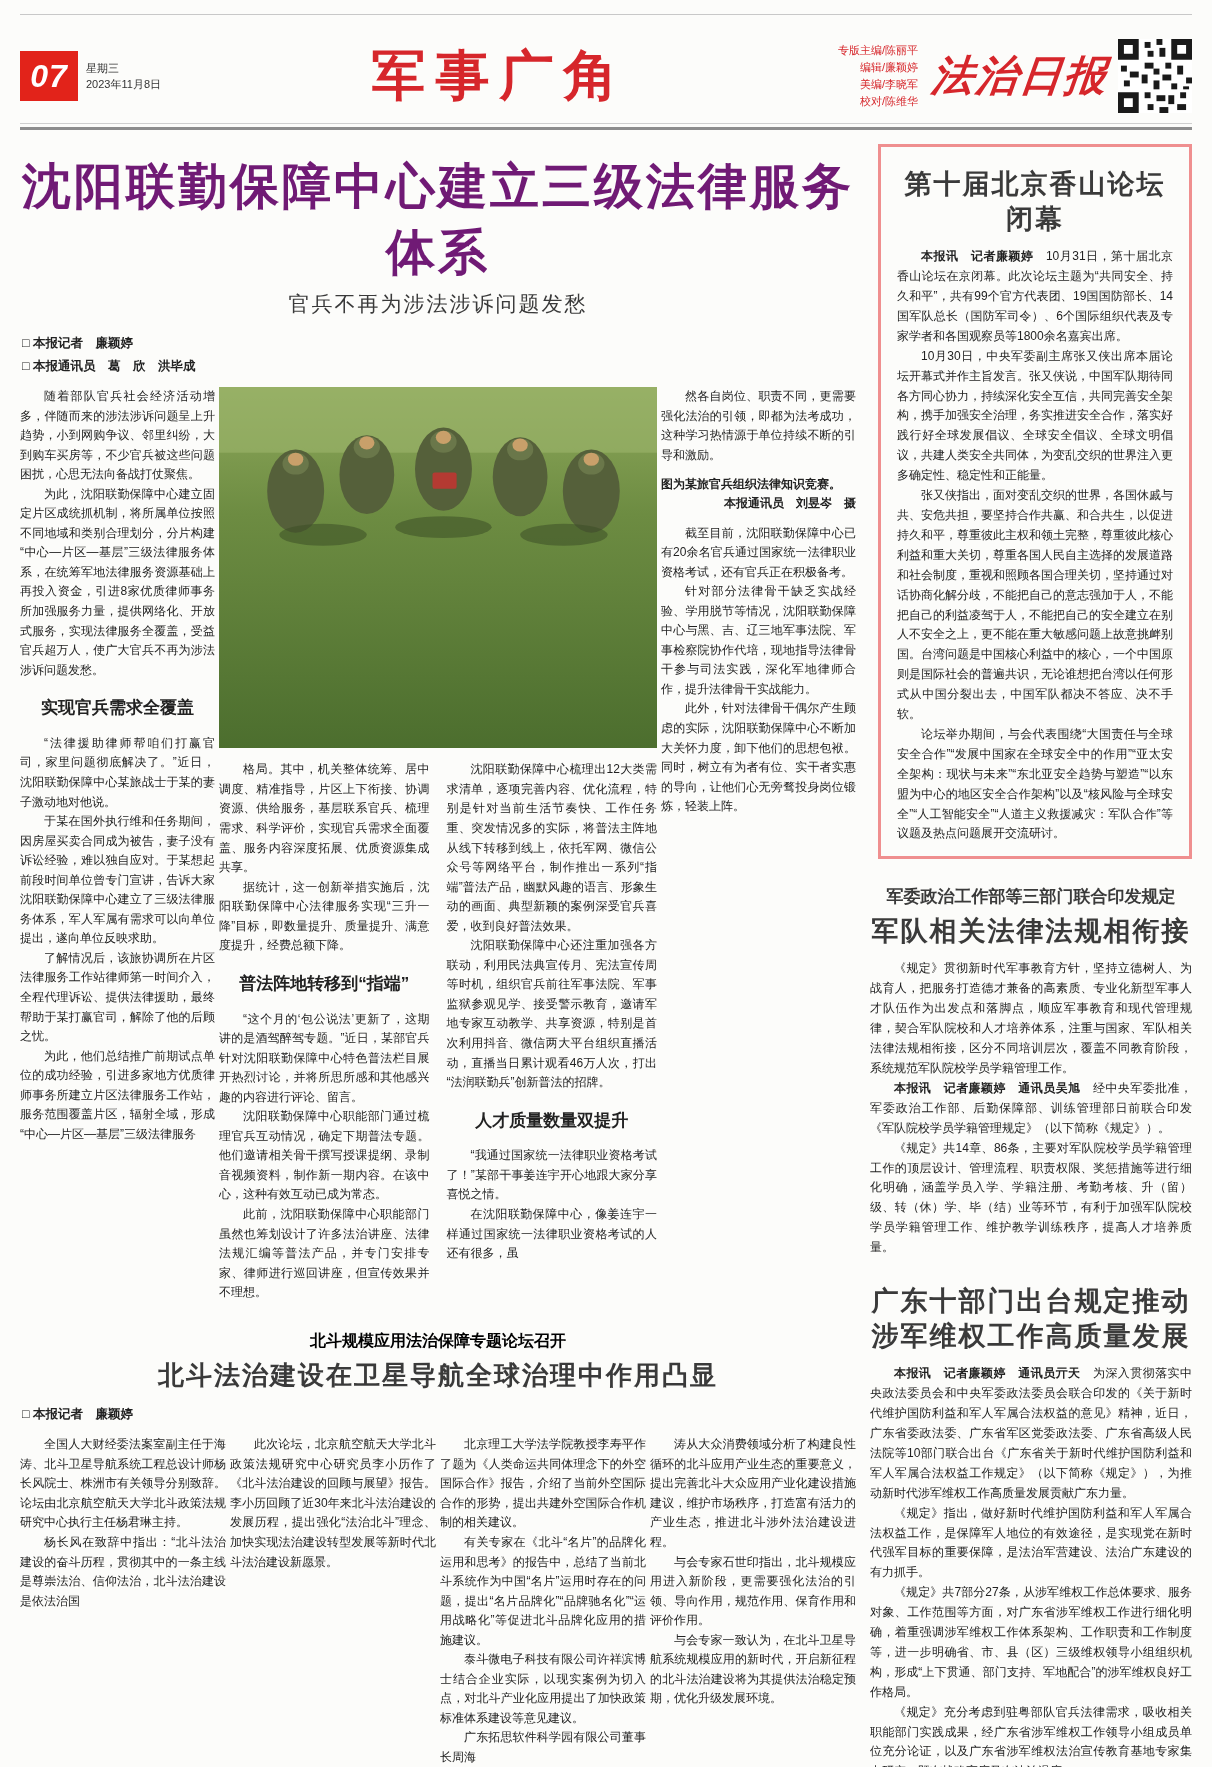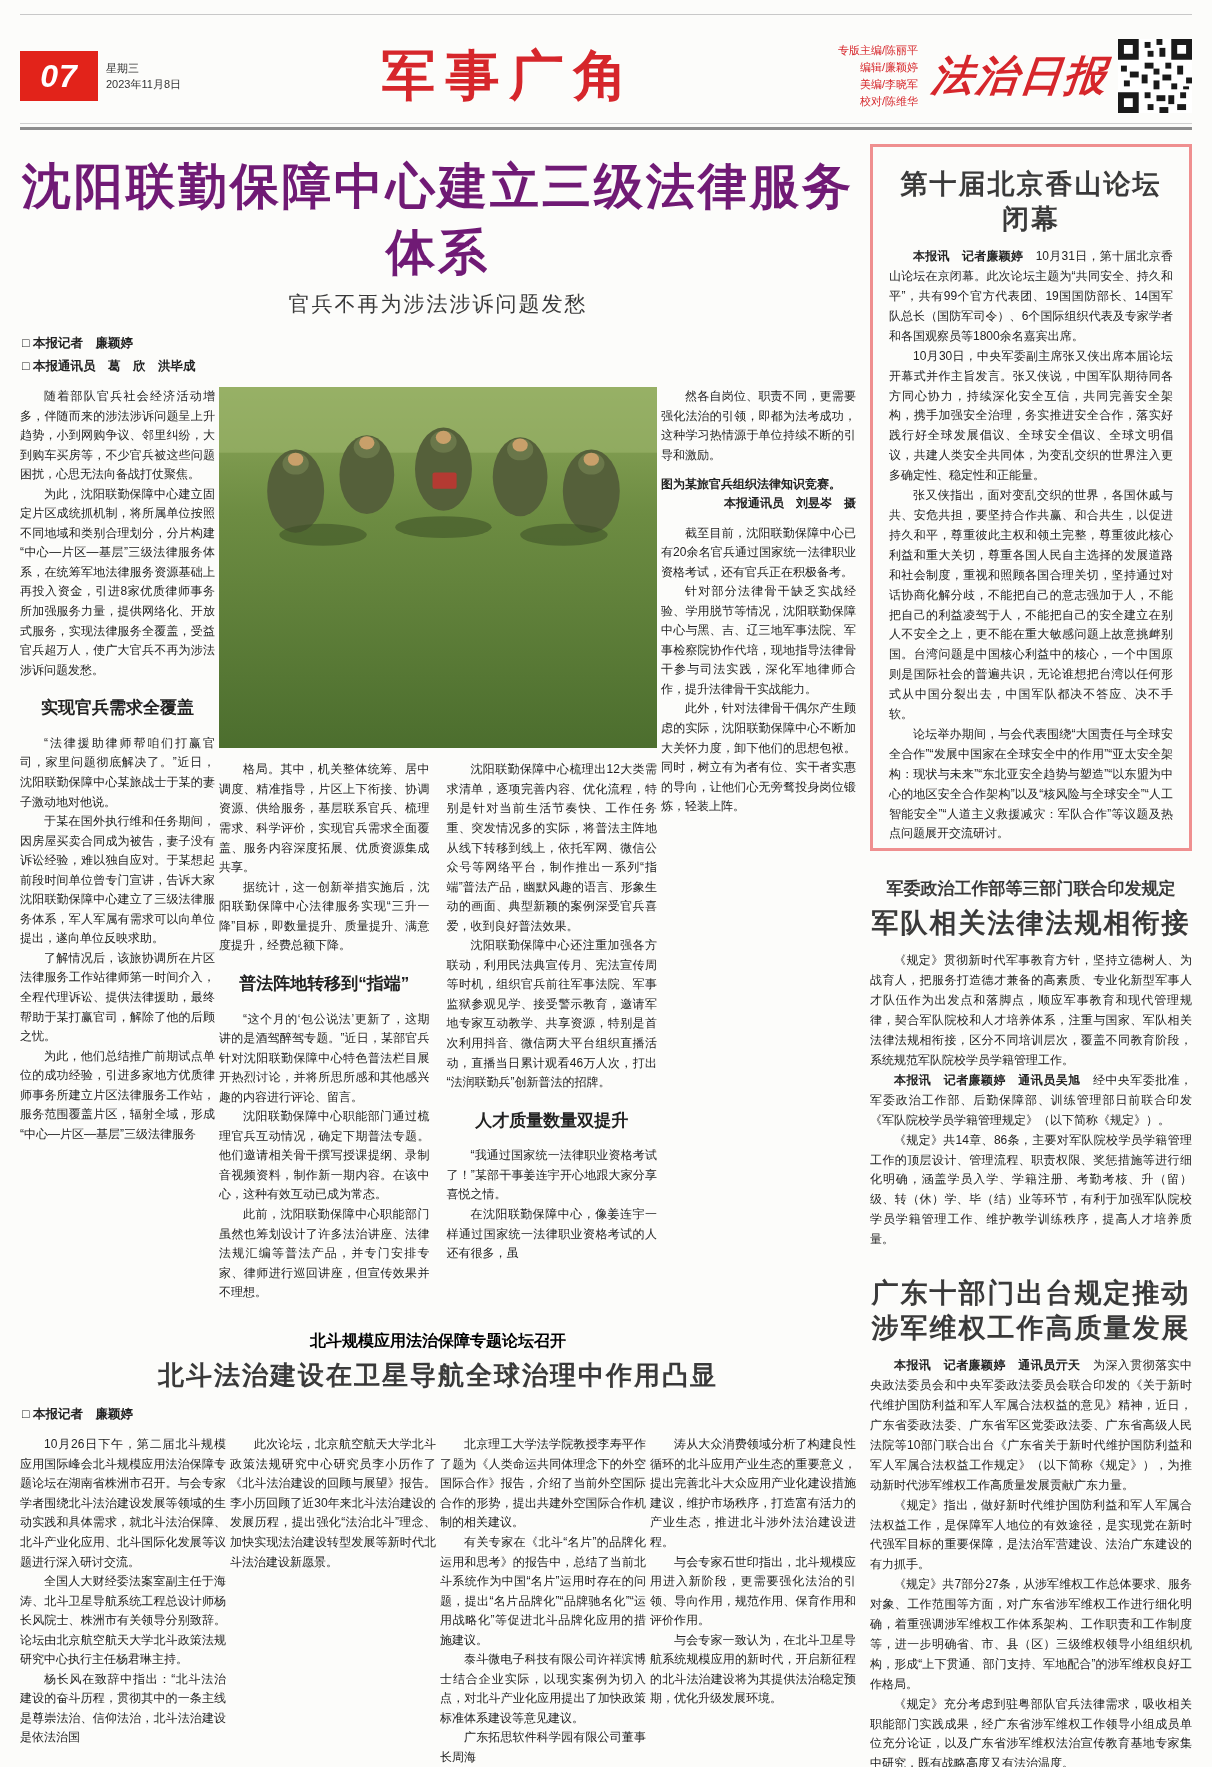--- a/index.html
+++ b/index.html
@@ -1,21 +1,21 @@
 <!DOCTYPE html>
 <html lang="zh"><head>
 <meta charset="utf-8">
 <style>
   html,body{margin:0;padding:0;background:#e8e8e4;}
   .page{width:1212px;min-height:1767px;margin:0 auto;background:#fcfcfa;box-sizing:border-box;
         padding:14px 20px 26px 20px;font-family:"Liberation Sans",sans-serif;color:#222;}
   .toprule{border-top:1px solid #c8c8c8;margin-bottom:24px;}
   
   .hdr{display:flex;align-items:center;}
-  .pagenum{background:#e2231a;color:#fff;width:78px;height:50px;display:flex;align-items:center;justify-content:center;
+  .pagenum{background:#e2231a;color:#fff;width:58px;height:50px;display:flex;align-items:center;justify-content:center;
            font-size:32px;font-weight:bold;font-style:italic;letter-spacing:1px;}
   .dateblk{font-size:11px;line-height:1.5;margin-left:8px;color:#333;}
   .sect-title{flex:1;text-align:center;font-size:54px;font-weight:800;color:#d6262b;letter-spacing:10px;}
   .credits{font-size:11px;color:#d6262b;text-align:right;line-height:1.55;margin-right:10px;white-space:nowrap;}
   .masthead{font-family:"Liberation Serif",serif;font-style:italic;font-weight:bold;color:#d6262b;
             font-size:42px;letter-spacing:2px;margin:0 10px 0 4px;transform:skewX(-6deg);white-space:nowrap;}
   .qr{width:74px;height:74px;flex:0 0 auto;}
   .hdr-rule{border-top:1px solid #cfcfcf;border-bottom:3px solid #8d8d8d;height:3px;margin-top:10px;}
   
   .bodywrap{display:flex;gap:14px;margin-top:14px;}
@@ -29,21 +29,21 @@
   .col{width:195px;flex:0 0 auto;font-size:12px;line-height:1.63;text-align:justify;}
   .colmid{flex:1;min-width:0;}
   .col p,.colmid p{margin:0;text-indent:2em;}
   .subhead{font-size:17px;font-weight:bold;text-align:center;margin:14px 0 12px;text-indent:0 !important;}
   .midcols{display:flex;gap:17px;margin-top:12px;}
   .midcols .mc{flex:1;font-size:12px;line-height:1.63;text-align:justify;}
   .photo{width:100%;display:block;}
   .cap{font-weight:bold;font-size:12px;line-height:1.6;margin:10px 0;text-align:justify;}
   .cap .credit{display:block;text-align:right;}
   
-  .redbox{border:3px solid #ef8f8f;padding:14px 16px 4px;}
+  .redbox{border:3px solid #ef8f8f;padding:14px 16px 12px;margin-left:8px;}
   .r-title{font-size:27px;font-weight:700;color:#3a3a3a;text-align:center;letter-spacing:2px;line-height:1.3;margin:6px 0 10px;}
   .r-kicker{font-size:17px;font-weight:700;color:#3a3a3a;text-align:center;margin:4px 0 0;}
   .r-body{font-size:12px;line-height:1.66;text-align:justify;}
   .r-body p{margin:0;text-indent:2em;}
   .r-art{margin-top:26px;}
   .lead{font-weight:bold;}
   
   .bd{margin-top:28px;}
   .bd-kicker{font-size:16px;font-weight:700;text-align:center;color:#000000;}
   .bd-headline{font-size:26px;font-weight:700;color:#3a3a3a;text-align:center;letter-spacing:2px;margin:6px 0 10px;}
@@ -196,21 +196,20 @@
           </div>
         </div>
       </div>
 
       <div class="bd">
         <div class="bd-kicker">北斗规模应用法治保障专题论坛召开</div>
         <div class="bd-headline">北斗法治建设在卫星导航全球治理中作用凸显</div>
         <div class="byline">□ 本报记者　廉颖婷</div>
         <div class="cols">
           <div class="col" style="flex:1;width:auto;">
-            <p>10月26日下午，第二届北斗规模应用国际峰会北斗规模应用法治保障专题论坛在湖南省株洲市召开。与会专家学者围绕北斗法治建设发展等领域的生动实践和具体需求，就北斗法治保障、北斗产业化应用、北斗国际化发展等议题进行深入研讨交流。</p>
             <p>全国人大财经委法案室副主任于海涛、北斗卫星导航系统工程总设计师杨长风院士、株洲市有关领导分别致辞。论坛由北京航空航天大学北斗政策法规研究中心执行主任杨君琳主持。</p>
             <p>杨长风在致辞中指出：“北斗法治建设的奋斗历程，贯彻其中的一条主线是尊崇法治、信仰法治，北斗法治建设是依法治国</p>
           </div>
           <div class="col" style="flex:1;width:auto;">
             <p>此次论坛，北京航空航天大学北斗政策法规研究中心研究员李小历作了《北斗法治建设的回顾与展望》报告。李小历回顾了近30年来北斗法治建设的发展历程，提出强化“法治北斗”理念、加快实现法治建设转型发展等新时代北斗法治建设新愿景。</p>
           </div>
           <div class="col" style="flex:1;width:auto;">
             <p>北京理工大学法学院教授李寿平作了题为《人类命运共同体理念下的外空国际合作》报告，介绍了当前外空国际合作的形势，提出共建外空国际合作机制的相关建议。</p>
             <p>有关专家在《北斗“名片”的品牌化运用和思考》的报告中，总结了当前北斗系统作为中国“名片”运用时存在的问题，提出“名片品牌化”“品牌驰名化”“运用战略化”等促进北斗品牌化应用的措施建议。</p>
             <p>泰斗微电子科技有限公司许祥滨博士结合企业实际，以现实案例为切入点，对北斗产业化应用提出了加快政策标准体系建设等意见建议。</p>

